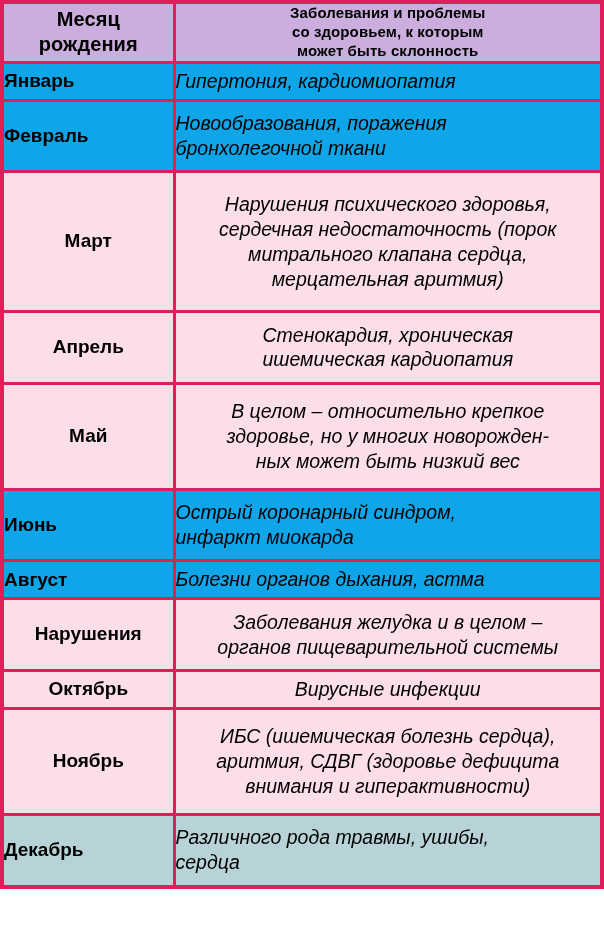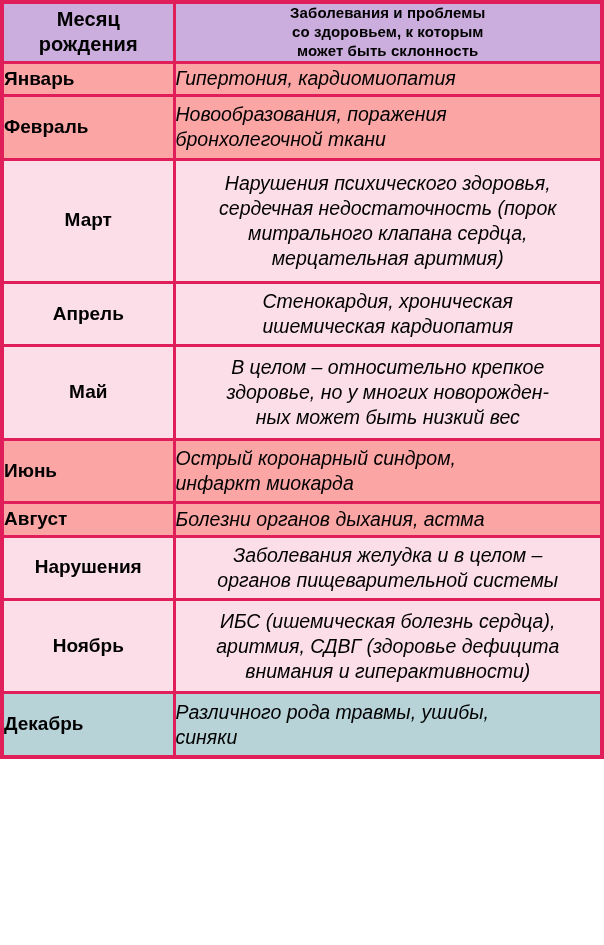--- a/index.html
+++ b/index.html
@@ -9,21 +9,21 @@
   }
   body {
     width: 604px;
     height: 945px;
     font-family: "Liberation Sans", "DejaVu Sans", sans-serif;
     -webkit-font-smoothing: antialiased;
   }
 
   .health-table {
     width: 604px;
-    height: 759px;
+    height: 889px;
     box-sizing: border-box;
     border-collapse: collapse;
     table-layout: fixed;
     border: 4px solid #e01e5a;
   }
 
   .health-table col.month-col { width: 172px; }
   .health-table col.cond-col  { width: auto; }
 
   .health-table td,
@@ -68,21 +68,21 @@
   .cond-cell {
     padding: 4px 8px 4px 13px;
     font-style: italic;
     font-size: 19.5px;
     line-height: 1.28;
     color: #000000;
   }
   .cond-line { display: block; white-space: nowrap; }
 
   
-  .tint-teal      { background: #fca5a5; }
+  .tint-teal      { background: #0ea5e9; }
   .tint-teal-deep { background: #b7d3d8; }
   .tint-pink      { background: #fbdee7; text-align: center; }
 </style>
 </head>
 <body>
 
 <table class="health-table">
   <colgroup>
     <col class="month-col">
     <col class="cond-col">
@@ -152,28 +152,34 @@
         </td>
       </tr>
       <tr>
         <td class="month-cell tint-pink">Нарушения</td>
         <td class="cond-cell tint-pink">
           <span class="cond-line">Заболевания желудка и в целом –</span>
           <span class="cond-line">органов пищеварительной системы</span>
         </td>
       </tr>
       <tr>
+        <td class="month-cell tint-pink">Октябрь</td>
+        <td class="cond-cell tint-pink">
+          <span class="cond-line">Вирусные инфекции</span>
+        </td>
+      </tr>
+      <tr>
         <td class="month-cell tint-pink">Ноябрь</td>
         <td class="cond-cell tint-pink">
           <span class="cond-line">ИБС (ишемическая болезнь сердца),</span>
           <span class="cond-line">аритмия, СДВГ (здоровье дефицита</span>
           <span class="cond-line">внимания и гиперактивности)</span>
         </td>
       </tr>
       <tr>
         <td class="month-cell tint-teal-deep">Декабрь</td>
         <td class="cond-cell tint-teal-deep">
           <span class="cond-line">Различного рода травмы, ушибы,</span>
-          <span class="cond-line">синяки</span>
+          <span class="cond-line">сердца</span>
         </td>
       </tr>
     </tbody>
 </table>
 
 </body></html>

